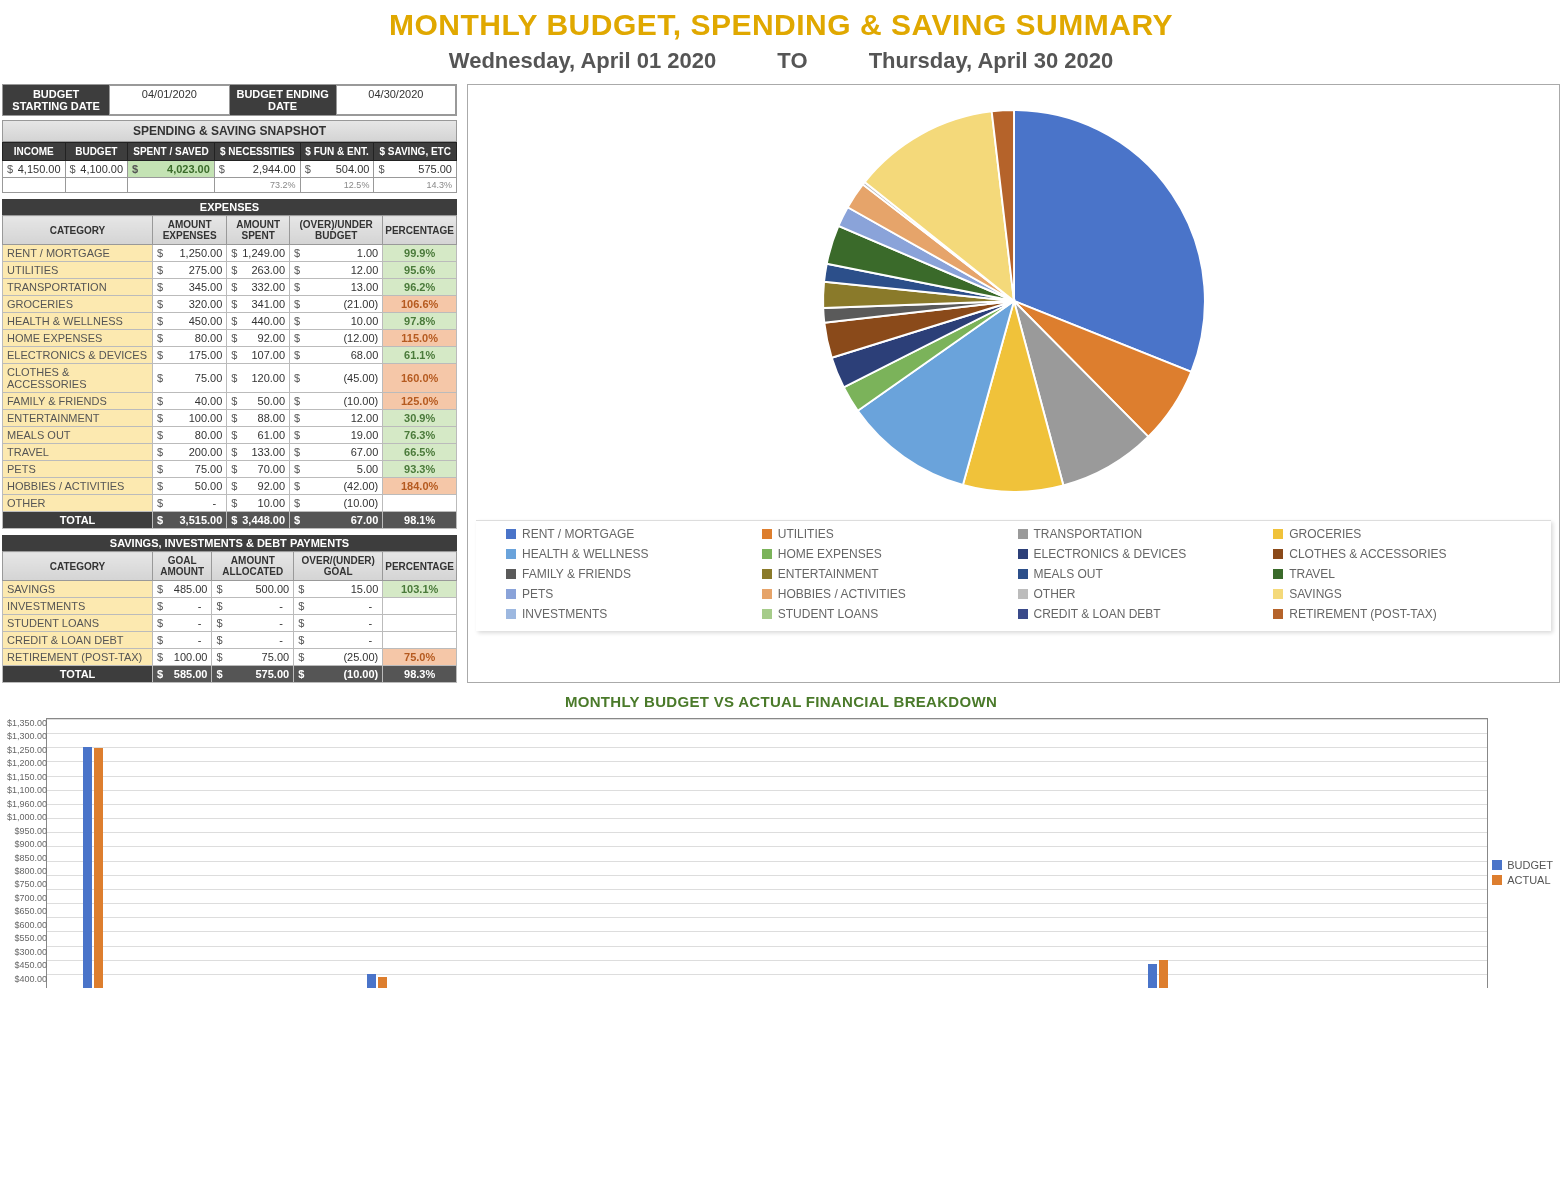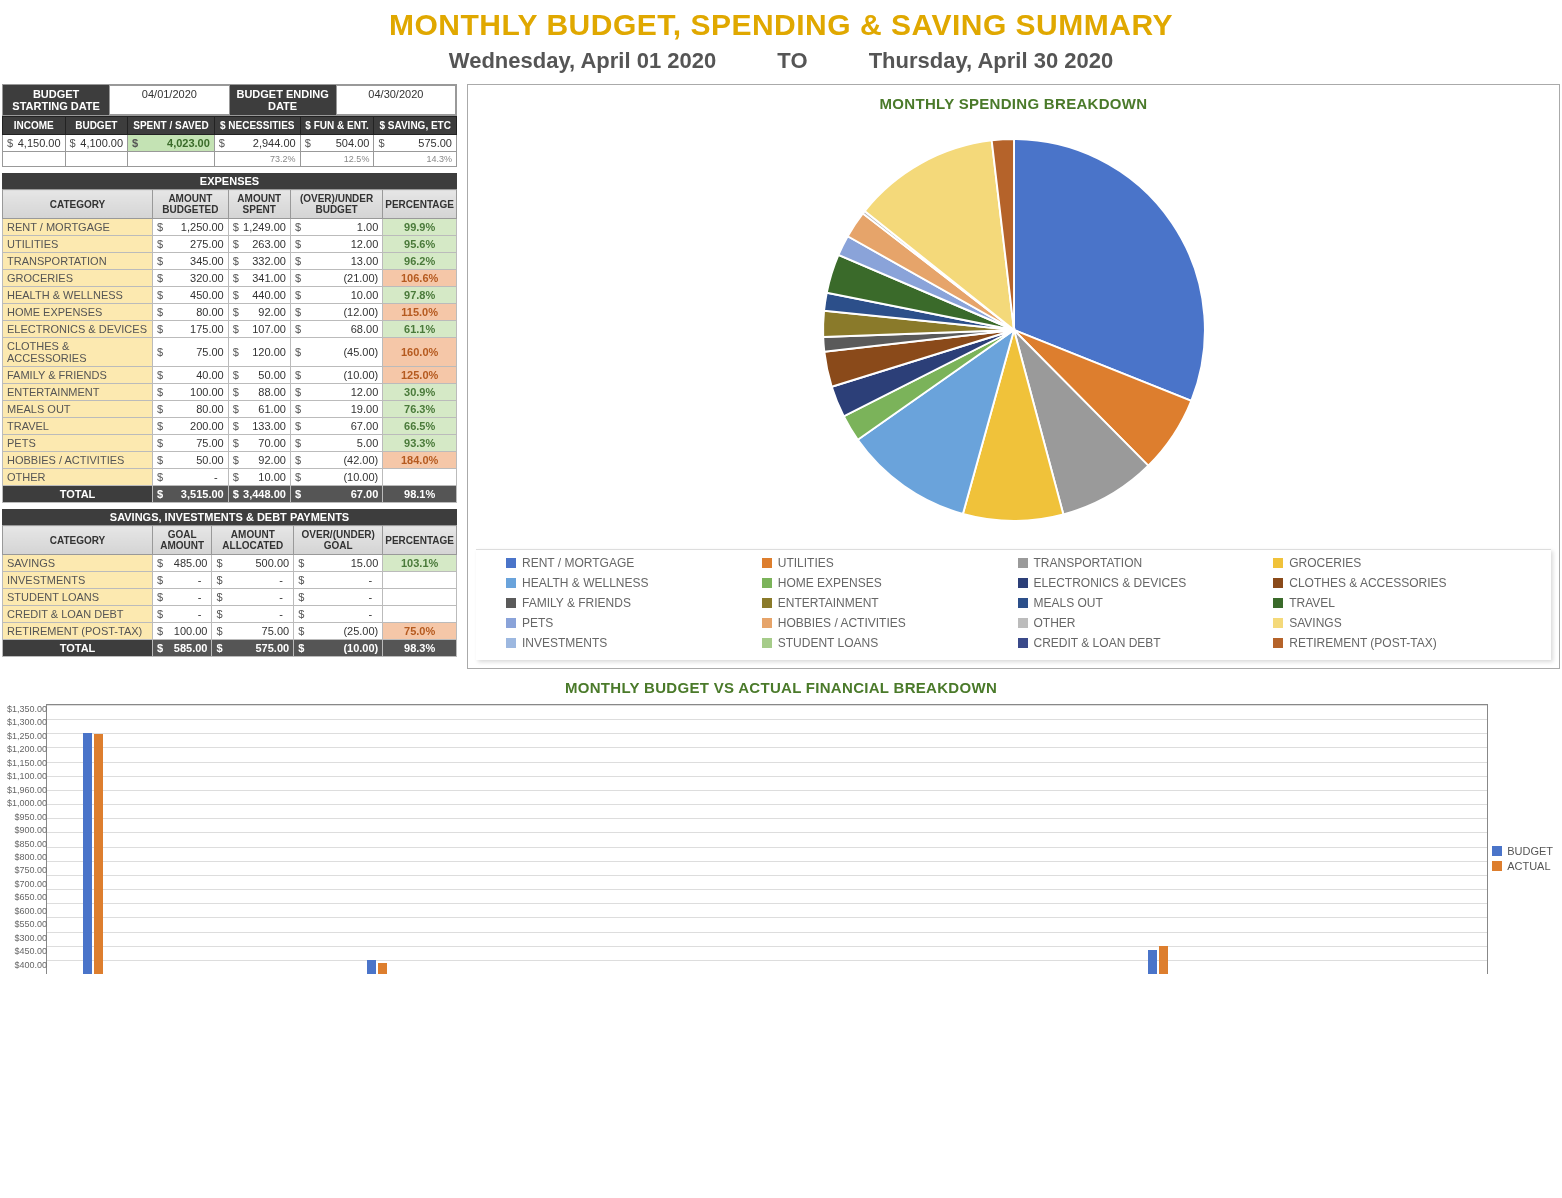--- a/index.html
+++ b/index.html
@@ -158,20 +158,21 @@
       <div class="daterow">
         <div class="darkbar">
             <span class="lbl" style="width:100%;text-align:center">BUDGET STARTING DATE</span>
           </div>
         <div class="whitebox" style="text-align:center">04/01/2020</div>
         <div class="darkbar">
             <span class="lbl" style="width:100%;text-align:center">BUDGET ENDING DATE</span>
           </div>
         <div class="whitebox" style="text-align:center">04/30/2020</div>
       </div>
+      <div class="section-head snapshot-head">SPENDING &amp; SAVING SNAPSHOT</div>
 
       <table class="snapshot">
         <thead>
             <tr id="snap-head">
               <th>INCOME</th>
               <th>BUDGET</th>
               <th>SPENT / SAVED</th>
               <th>$ NECESSITIES</th>
               <th>$ FUN &amp; ENT.</th>
               <th>$ SAVING, ETC</th>
@@ -195,21 +196,21 @@
               <td>14.3%</td>
             </tr>
         </tbody>
       </table>
 
       <div class="expenses-head">EXPENSES</div>
       <table class="expenses">
         <thead>
             <tr id="exp-head">
               <th style="width: 150px;">CATEGORY</th>
-              <th>AMOUNT BUDGETED</th>
+              <th>AMOUNT EXPENSES</th>
               <th>AMOUNT SPENT</th>
               <th>(OVER)/UNDER BUDGET</th>
               <th>PERCENTAGE</th>
             </tr>
           </thead>
         <tbody id="exp-body">
             <tr>
               <td class="cat-cell">RENT / MORTGAGE</td>
               <td class="money"><span class="s">$</span>1,250.00</td>
               <td class="money"><span class="s">$</span>1,249.00</td>
@@ -376,21 +377,20 @@
               <td class="money"><span class="s">$</span>585.00</td>
               <td class="money"><span class="s">$</span>575.00</td>
               <td class="money"><span class="s">$</span>(10.00)</td>
               <td class="pct" style="background:#555;color:#fff">98.3%</td>
             </tr>
           </tbody>
       </table>
     </div>
 
     <div class="right">
-      <div class="pie-title">MONTHLY SPENDING BREAKDOWN</div>
       <div class="pie-wrap">
         <svg class="pie" viewBox="-110 -110 220 220">
             <path d="M0 0 L6.123233995736766e-15 -100 A100 100 0 0 1 92.86973789911835 37.08384800083534 Z" fill="#4a74c9" stroke="#fff" stroke-width="1"></path>
             <path d="M0 0 L92.86973789911835 37.08384800083534 A100 100 0 0 1 70.33697242732376 71.08241913270747 Z" fill="#dd7e2e" stroke="#fff" stroke-width="1"></path>
             <path d="M0 0 L70.33697242732376 71.08241913270747 A100 100 0 0 1 25.86304653840004 96.59763363433161 Z" fill="#9a9a9a" stroke="#fff" stroke-width="1"></path>
             <path d="M0 0 L25.86304653840004 96.59763363433161 A100 100 0 0 1 -26.767104046129685 96.3510360140651 Z" fill="#f0c23a" stroke="#fff" stroke-width="1"></path>
             <path d="M0 0 L-26.767104046129685 96.3510360140651 A100 100 0 0 1 -81.81429819763683 57.50148354980207 Z" fill="#6aa3db" stroke="#fff" stroke-width="1"></path>
             <path d="M0 0 L-81.81429819763683 57.50148354980207 A100 100 0 0 1 -89.20500071299729 45.19367043950018 Z" fill="#7bb35a" stroke="#fff" stroke-width="1"></path>
             <path d="M0 0 L-89.20500071299729 45.19367043950018 A100 100 0 0 1 -95.47967869808527 29.725930695445058 Z" fill="#2c3f78" stroke="#fff" stroke-width="1"></path>
             <path d="M0 0 L-95.47967869808527 29.725930695445058 A100 100 0 0 1 -99.34631095021315 11.41536248147896 Z" fill="#8a4a1a" stroke="#fff" stroke-width="1"></path>

